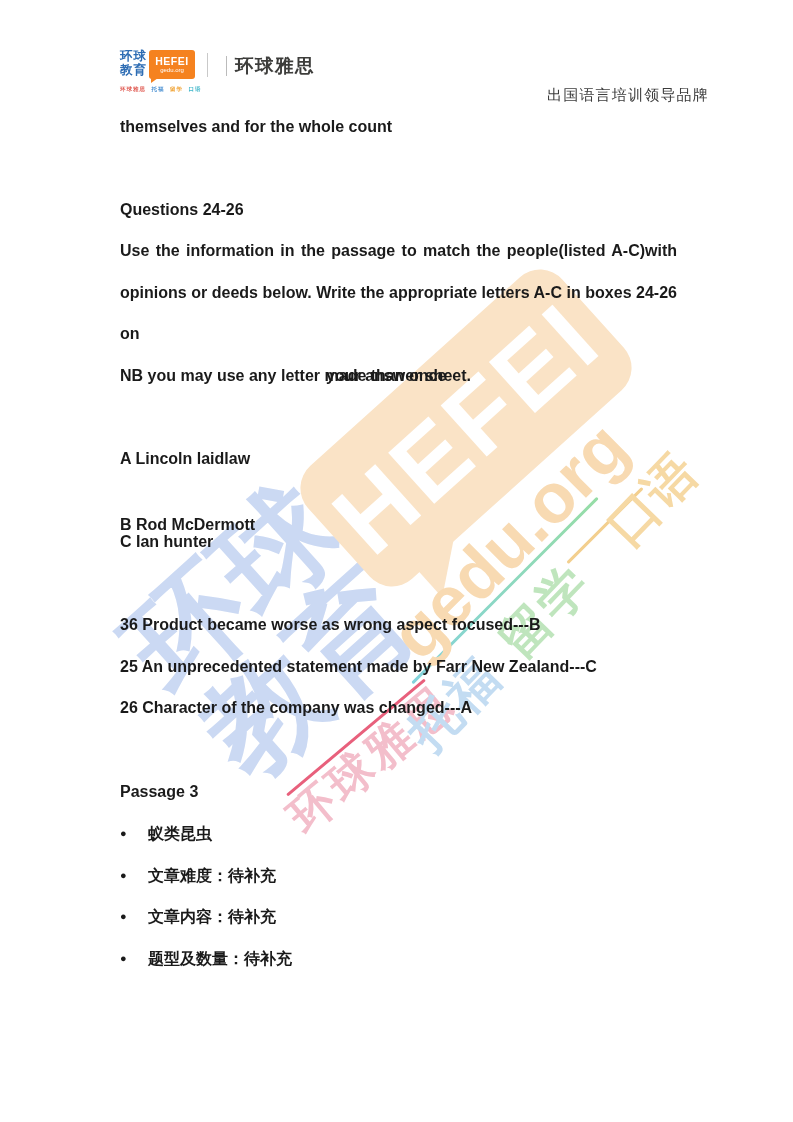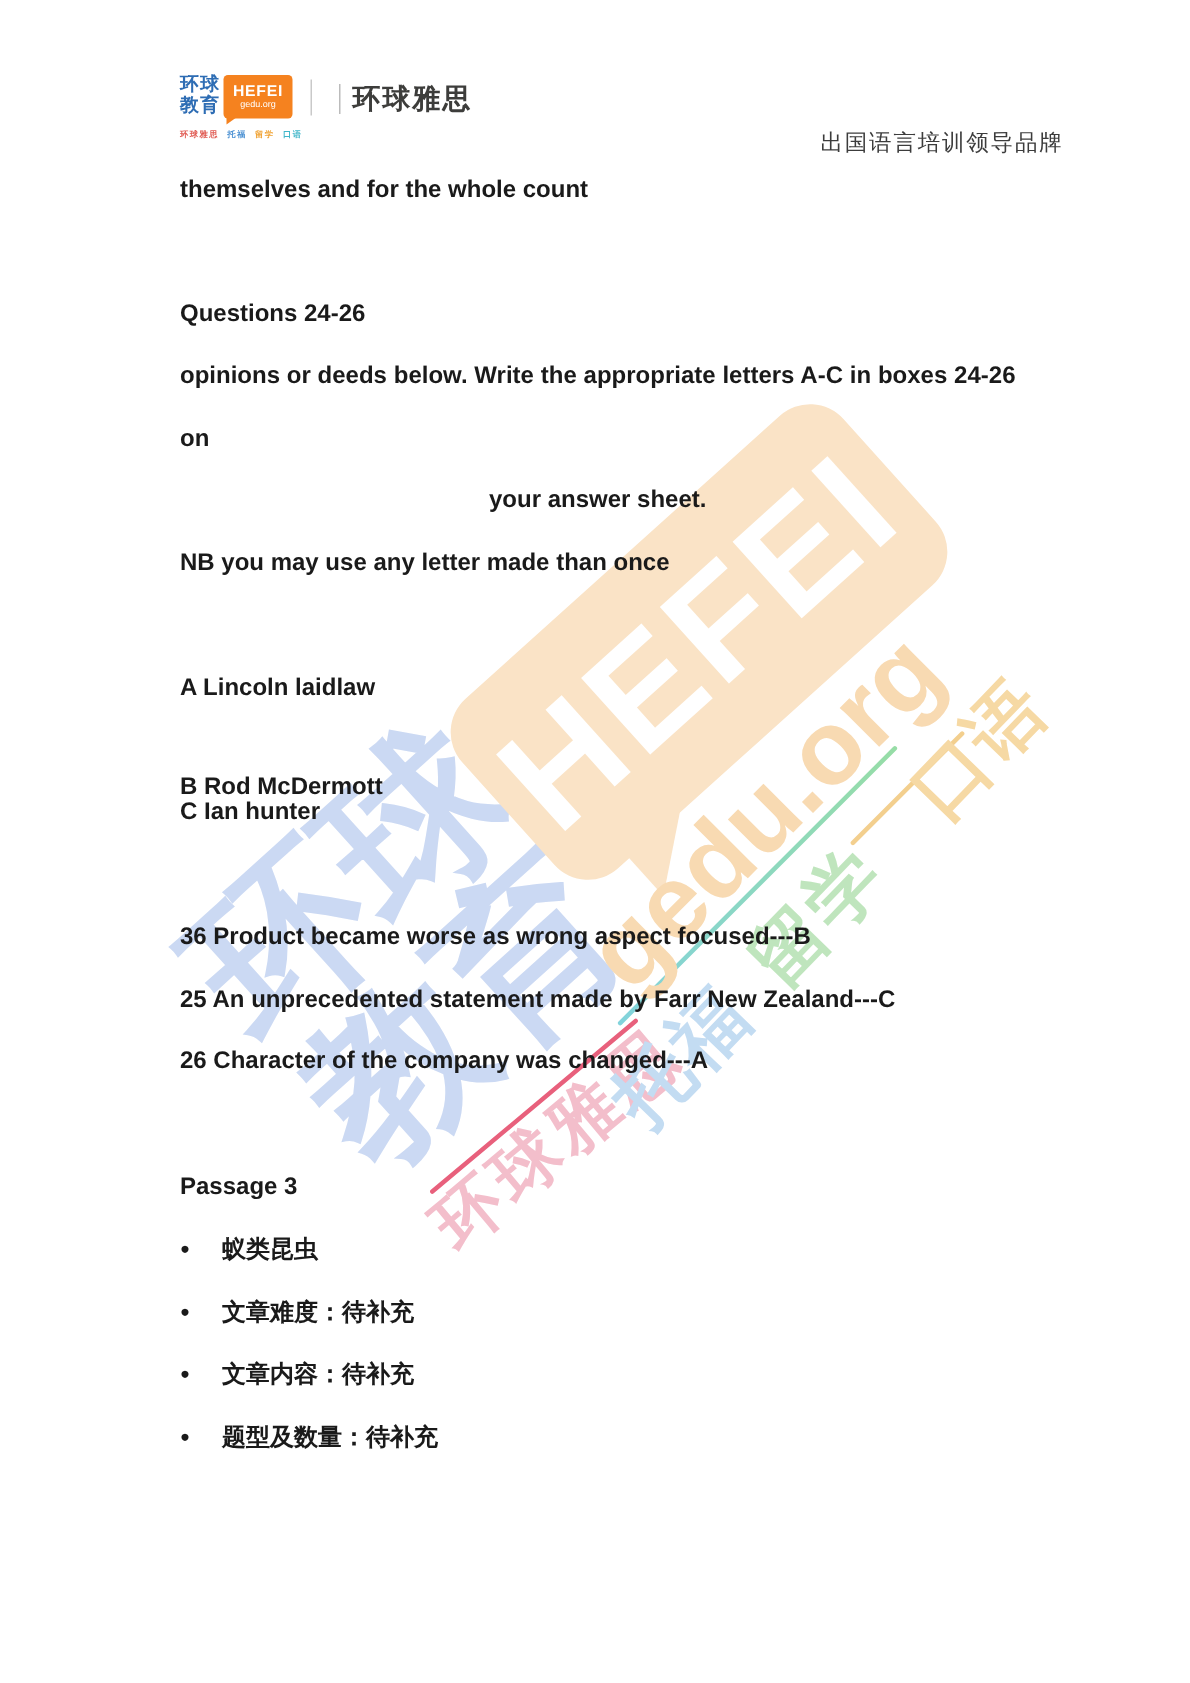--- a/index.html
+++ b/index.html
@@ -158,20 +158,21 @@
       <div class="vdiv2"></div>
       <div class="org-name">环球雅思</div>
     </div>
     <div class="slogan">出国语言培训领导品牌</div>
 
     <div class="t intro">themselves and for the whole count</div>
 
     <div class="t qhead">Questions 24-26</div>
 
     <div class="t instr">
+      <div class="jline">Use the information in the passage to match the people(listed A-C)with</div>
       <div class="jline">opinions or deeds below. Write the appropriate letters A-C in boxes 24-26 on</div>
       <div class="jline-last">your answer sheet.</div>
     </div>
 
     <div class="t nb">NB you may use any letter made than once</div>
 
     <div class="t optA">A Lincoln laidlaw</div>
     <div class="t optB">B Rod McDermott</div>
     <div class="t optC">C Ian hunter</div>
 

